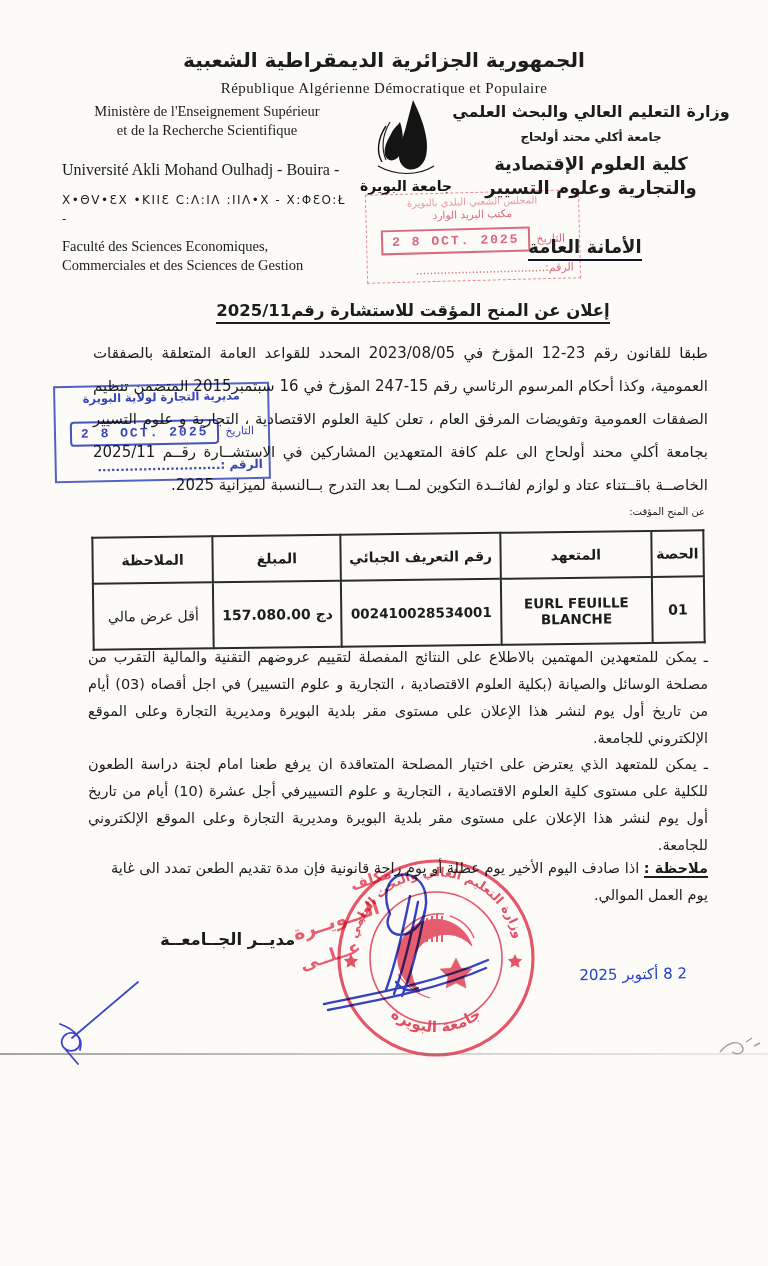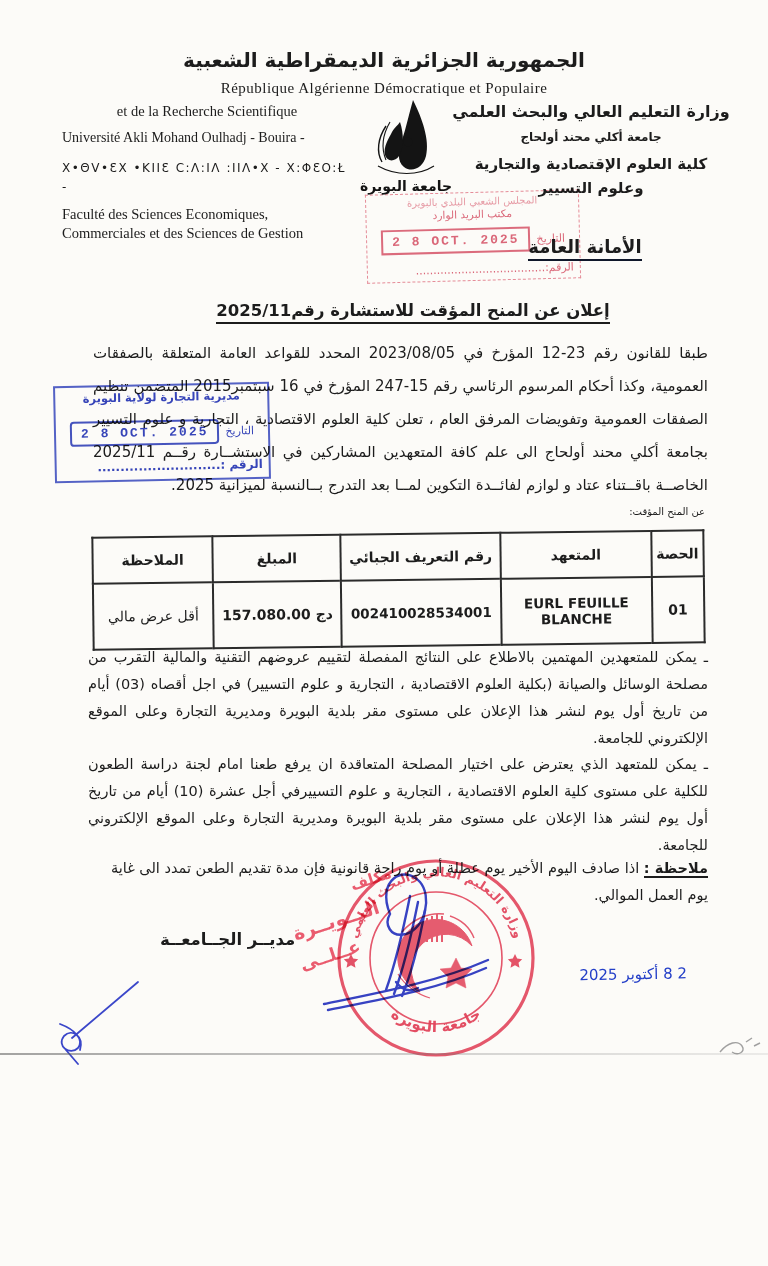--- a/index.html
+++ b/index.html
@@ -11,29 +11,29 @@
   .page{position:absolute;inset:0;background:#fcfbf8;}
   .abs{position:absolute;}
   .fr{font-family:"Liberation Serif",serif;}
   .center{text-align:center;}
   .rtl{direction:rtl;unicode-bidi:plaintext;}
 
   
   .republic-ar{top:48px;left:0;width:768px;font-size:20px;font-weight:bold;}
   .republic-fr{top:80px;left:0;width:768px;font-size:15px;letter-spacing:.5px;}
   .left-block{top:102px;left:62px;width:290px;font-size:14.5px;line-height:19px;}
-  .left-block .uni{margin-top:7px;font-size:14px;}
+  .left-block .uni{margin-top:20px;font-size:16px;}
   .left-block .tif{margin-top:12px;font-size:12px;letter-spacing:1.5px;font-family:"DejaVu Sans",sans-serif;}
   .left-block .fac{margin-top:8px;}
   .logo{top:96px;left:356px;width:100px;height:104px;}
   .right-block{top:100px;left:452px;width:278px;direction:rtl;text-align:center;}
   .right-block .r1{font-size:16px;font-weight:bold;line-height:24px;}
   .right-block .r2{font-size:12px;font-weight:bold;line-height:26px;text-align:center;}
   .right-block .r3{font-size:14px;font-weight:bold;line-height:20px;}
-  .right-block .r4{font-size:15px;font-weight:bold;line-height:24px;margin-top:2px;}
+  .right-block .r4{font-size:18px;font-weight:bold;line-height:24px;margin-top:2px;}
 
   
   .mail-stamp{
     top:192px;left:366px;width:200px;padding:3px 6px 4px;
     border:1.5px dashed rgba(224,105,124,.75);
     color:rgba(216,84,106,.88);direction:rtl;text-align:center;
     transform:rotate(-1.5deg);mix-blend-mode:multiply;
   }
   .mail-stamp .org{font-size:10px;opacity:.65;white-space:nowrap;}
   .mail-stamp .office{font-size:10.5px;margin-top:1px;}
@@ -98,20 +98,21 @@
 </style>
 </head>
 <body>
 
 <div class="page">
 
   <div class="abs republic-fr center fr">République Algérienne Démocratique et Populaire</div>
   <div class="abs republic-ar center rtl">الجمهورية الجزائرية الديمقراطية الشعبية</div>
 
   <div class="abs left-block fr">
+    <div class="center">Ministère de l'Enseignement Supérieur</div>
     <div class="center">et de la Recherche Scientifique</div>
     <div class="uni">Université Akli Mohand Oulhadj - Bouira -</div>
     <div class="tif">X•ΘV•ƐX •KIIƐ C:Λ:IΛ :IIΛ•X - X:ΦƐO:Ł -</div>
     <div class="fac">Faculté des Sciences Economiques,</div>
     <div>Commerciales et des Sciences de Gestion</div>
   </div>
 
   <svg class="abs logo" viewBox="0 0 100 104">
     <path d="M57,4 C66,22 74,44 70,60 C67,72 56,77 48,71 C41,66 42,54 46,44 C50,32 53,18 57,4 Z" fill="#141414"></path>
     <path d="M44,26 C48,38 48,52 43,60 C39,66 31,66 29,59 C27,51 33,42 36,36 C39,31 42,29 44,26 Z" fill="#141414"></path>

